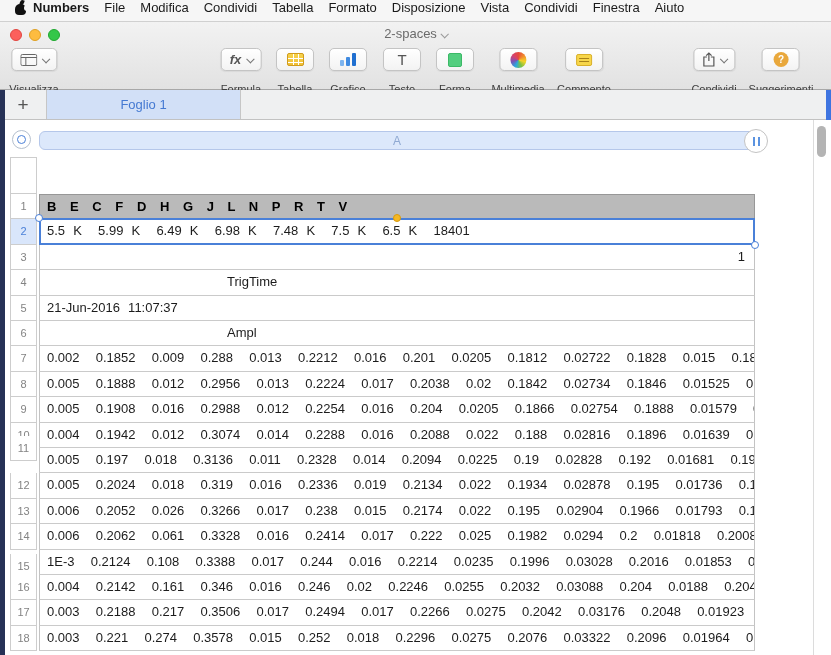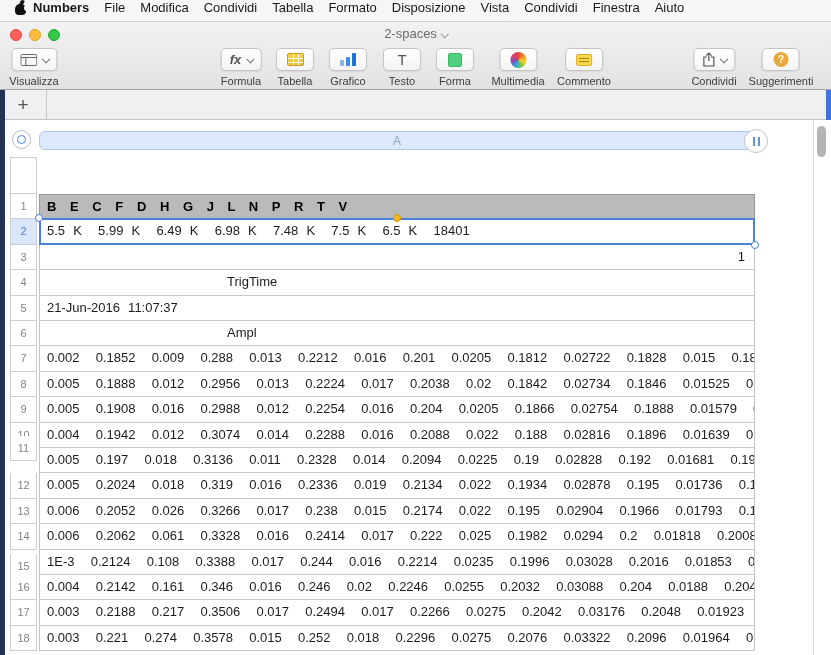--- a/index.html
+++ b/index.html
@@ -33,21 +33,21 @@
   .win-title .chev { border-color:#9a9a9a; margin-left:4px; }
 
   .chev { display:inline-block; width:6px; height:6px; border-right:1.5px solid #777;
           border-bottom:1.5px solid #777; transform:rotate(45deg) translateY(-1px); vertical-align:middle; }
 
   .tbtn-wrap { position:absolute; top:26px; transform:translateX(-50%); display:flex;
                flex-direction:column; align-items:center; }
   .tbtn { height:23px; min-width:38px; padding:0 8px; background:linear-gradient(#ffffff,#f3f3f3);
           border:1px solid #c4c4c4; border-radius:5px; box-shadow:0 1px 1px rgba(0,0,0,.06);
           display:flex; align-items:center; justify-content:center; gap:5px; cursor:default; }
-  .tbtn-label { margin-top:4px; font-size:11px; color:#3d3d3d; white-space:nowrap; }
+  .tbtn-label { margin-top:12px; font-size:11px; color:#3d3d3d; white-space:nowrap; }
   .btn-text { font-size:12px; color:#444; }
   .fx { font-style:italic; font-size:13px; color:#555; font-weight:600; }
   .t-glyph { font-size:15px; color:#555; }
 
   .icon-view { display:block; }
   .icon-table { width:17px; height:13px; background:#e8b52c;
                 background-image:linear-gradient(#f7d34c,#f0bf35); border:1px solid #d09b1d;
                 border-radius:2px; position:relative; overflow:hidden; }
   .icon-table::before { content:""; position:absolute; left:5px; top:0; width:1px; height:100%;
                         background:#fff; box-shadow:5px 0 0 #fff; }
@@ -229,20 +229,23 @@
       <div class="tbtn">
           <span class="icon-help">?</span>
         </div>
       <span class="tbtn-label">Suggerimenti</span>
     </div>
   </div>
 
   <div class="tabbar">
     <div class="tab-add">
         <span>+</span>
+      </div>
+    <div class="sheet-tab">
+        <span>Foglio 1</span>
       </div>
   </div>
 
   <div class="content">
     <div class="selall">
         <i></i>
       </div>
     <div class="colbar">
         <span>A</span>
       </div>

